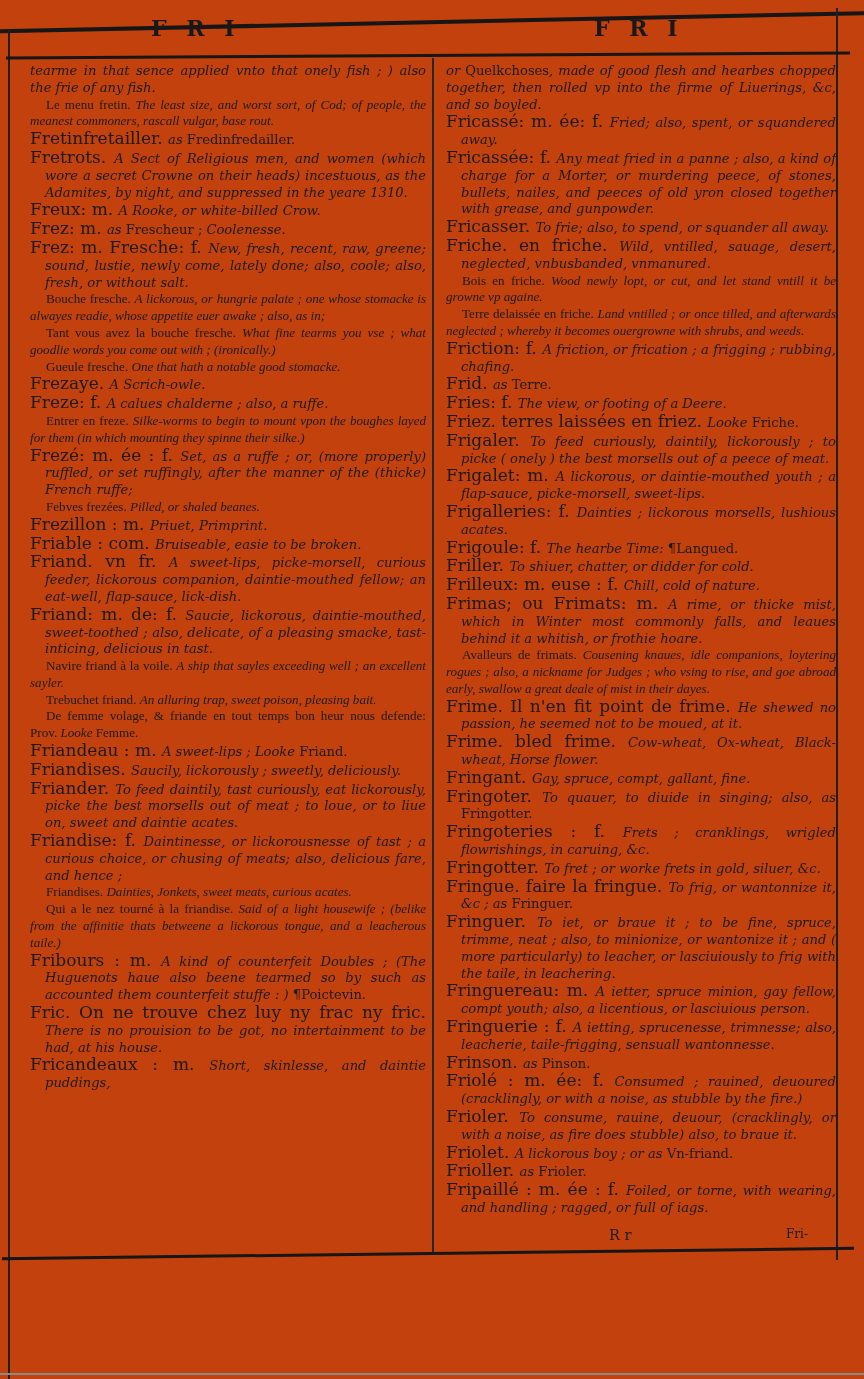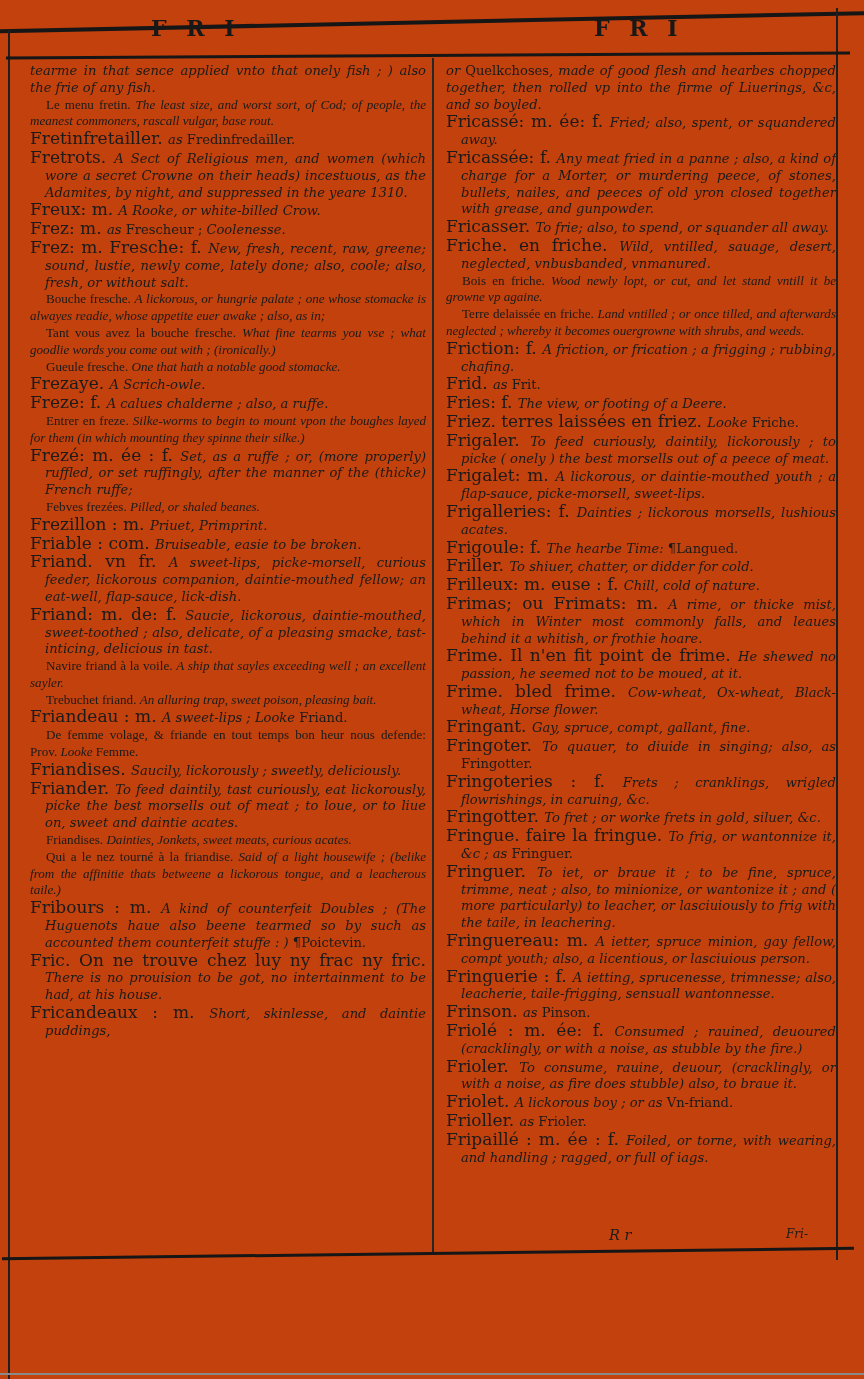--- a/index.html
+++ b/index.html
@@ -31,21 +31,21 @@
   p.entry{margin:0;padding:0;}
   p.main{padding-left:15px;text-indent:-15px;}
   p.sub{text-indent:16px;font-family:Liberation Serif, serif;}
   p.cont{text-indent:0;}
 
   .h{font-style:normal;font-size:17px;}   
   .r{font-style:normal;}                    
   .i{font-style:italic;}                    
 
   
-  .sig-row{position:absolute;left:446px;top:1227px;width:390px;height:20px;font-size:14.5px;font-style:italic;}
+  .sig-row{position:absolute;left:446px;top:1227px;width:390px;height:20px;font-size:14.5px;}
   .signature{position:absolute;left:163px;top:0;}
   .catchword{position:absolute;right:28px;top:0;font-size:12px;}
 </style>
 </head>
 <body>
 
 <div class="page">
 
   <div class="rule rule-top"></div>
   <div class="frame-left"></div>
@@ -72,49 +72,51 @@
       <p class="entry main"><span class="h">Freze: f. </span><span class="i">A calues chalderne ; also, a ruffe.</span></p>
       <p class="entry sub"><span class="r">Entrer en freze. </span><span class="i">Silke-worms to begin to mount vpon the boughes layed for them (in which mounting they spinne their silke.)</span></p>
       <p class="entry main"><span class="h">Frezé: m. ée : f. </span><span class="i">Set, as a ruffe ; or, (more properly) ruffled, or set ruffingly, after the manner of the (thicke) French ruffe;</span></p>
       <p class="entry sub"><span class="r">Febves frezées. </span><span class="i">Pilled, or shaled beanes.</span></p>
       <p class="entry main"><span class="h">Frezillon : m. </span><span class="i">Priuet, Primprint.</span></p>
       <p class="entry main"><span class="h">Friable : com. </span><span class="i">Bruiseable, easie to be broken.</span></p>
       <p class="entry main"><span class="h">Friand. vn fr. </span><span class="i">A sweet-lips, picke-morsell, curious feeder, lickorous companion, daintie-mouthed fellow; an eat-well, flap-sauce, lick-dish.</span></p>
       <p class="entry main"><span class="h">Friand: m. de: f. </span><span class="i">Saucie, lickorous, daintie-mouthed, sweet-toothed ; also, delicate, of a pleasing smacke, tast-inticing, delicious in tast.</span></p>
       <p class="entry sub"><span class="r">Navire friand à la voile. </span><span class="i">A ship that sayles exceeding well ; an excellent sayler.</span></p>
       <p class="entry sub"><span class="r">Trebuchet friand. </span><span class="i">An alluring trap, sweet poison, pleasing bait.</span></p>
+      <p class="entry sub"><span class="r">De femme volage, &amp; friande en tout temps bon heur nous defende: Prov. </span><span class="i">Looke </span><span class="r">Femme.</span></p>
       <p class="entry main"><span class="h">Friandeau : m. </span><span class="i">A sweet-lips ; Looke </span><span class="r">Friand.</span></p>
-      <p class="entry sub"><span class="r">De femme volage, &amp; friande en tout temps bon heur nous defende: Prov. </span><span class="i">Looke </span><span class="r">Femme.</span></p>
       <p class="entry main"><span class="h">Friandises. </span><span class="i">Saucily, lickorously ; sweetly, deliciously.</span></p>
       <p class="entry main"><span class="h">Friander. </span><span class="i">To feed daintily, tast curiously, eat lickorously, picke the best morsells out of meat ; to loue, or to liue on, sweet and daintie acates.</span></p>
+      <p class="entry main"><span class="h">Friandise: f. </span><span class="i">Daintinesse, or lickorousnesse of tast ; a curious choice, or chusing of meats; also, delicious fare, and hence ;</span></p>
       <p class="entry sub"><span class="r">Friandises. </span><span class="i">Dainties, Jonkets, sweet meats, curious acates.</span></p>
       <p class="entry sub"><span class="r">Qui a le nez tourné à la friandise. </span><span class="i">Said of a light housewife ; (belike from the affinitie thats betweene a lickorous tongue, and a leacherous taile.)</span></p>
       <p class="entry main"><span class="h">Fribours : m. </span><span class="i">A kind of counterfeit Doubles ; (The Huguenots haue also beene tearmed so by such as accounted them counterfeit stuffe : ) </span><span class="r">¶Poictevin.</span></p>
       <p class="entry main"><span class="h">Fric. On ne trouve chez luy ny frac ny fric. </span><span class="i">There is no prouision to be got, no intertainment to be had, at his house.</span></p>
       <p class="entry main"><span class="h">Fricandeaux : m. </span><span class="i">Short, skinlesse, and daintie puddings,</span></p>
     </div>
   <div class="column right">
       <p class="entry cont"><span class="i">or </span><span class="r">Quelkchoses</span><span class="i">, made of good flesh and hearbes chopped together, then rolled vp into the firme of Liuerings, &amp;c, and so boyled.</span></p>
       <p class="entry main"><span class="h">Fricassé: m. ée: f. </span><span class="i">Fried; also, spent, or squandered away.</span></p>
       <p class="entry main"><span class="h">Fricassée: f. </span><span class="i">Any meat fried in a panne ; also, a kind of charge for a Morter, or murdering peece, of stones, bullets, nailes, and peeces of old yron closed together with grease, and gunpowder.</span></p>
       <p class="entry main"><span class="h">Fricasser. </span><span class="i">To frie; also, to spend, or squander all away.</span></p>
       <p class="entry main"><span class="h">Friche. en friche. </span><span class="i">Wild, vntilled, sauage, desert, neglected, vnbusbanded, vnmanured.</span></p>
       <p class="entry sub"><span class="r">Bois en friche. </span><span class="i">Wood newly lopt, or cut, and let stand vntill it be growne vp againe.</span></p>
       <p class="entry sub"><span class="r">Terre delaissée en friche. </span><span class="i">Land vntilled ; or once tilled, and afterwards neglected ; whereby it becomes ouergrowne with shrubs, and weeds.</span></p>
       <p class="entry main"><span class="h">Friction: f. </span><span class="i">A friction, or frication ; a frigging ; rubbing, chafing.</span></p>
-      <p class="entry main"><span class="h">Frid. </span><span class="i">as </span><span class="r">Frit.</span></p>
+      <p class="entry main"><span class="h">Frid. </span><span class="i">as </span><span class="r">Terre.</span></p>
       <p class="entry main"><span class="h">Fries: f. </span><span class="i">The view, or footing of a Deere.</span></p>
       <p class="entry main"><span class="h">Friez. terres laissées en friez. </span><span class="i">Looke </span><span class="r">Friche.</span></p>
       <p class="entry main"><span class="h">Frigaler. </span><span class="i">To feed curiously, daintily, lickorously ; to picke ( onely ) the best morsells out of a peece of meat.</span></p>
       <p class="entry main"><span class="h">Frigalet: m. </span><span class="i">A lickorous, or daintie-mouthed youth ; a flap-sauce, picke-morsell, sweet-lips.</span></p>
       <p class="entry main"><span class="h">Frigalleries: f. </span><span class="i">Dainties ; lickorous morsells, lushious acates.</span></p>
       <p class="entry main"><span class="h">Frigoule: f. </span><span class="i">The hearbe Time: </span><span class="r">¶Langued.</span></p>
       <p class="entry main"><span class="h">Friller. </span><span class="i">To shiuer, chatter, or didder for cold.</span></p>
       <p class="entry main"><span class="h">Frilleux: m. euse : f. </span><span class="i">Chill, cold of nature.</span></p>
       <p class="entry main"><span class="h">Frimas; ou Frimats: m. </span><span class="i">A rime, or thicke mist, which in Winter most commonly falls, and leaues behind it a whitish, or frothie hoare.</span></p>
+      <p class="entry sub"><span class="r">Avalleurs de frimats. </span><span class="i">Cousening knaues, idle companions, loytering rogues ; also, a nickname for Judges ; who vsing to rise, and goe abroad early, swallow a great deale of mist in their dayes.</span></p>
       <p class="entry main"><span class="h">Frime. Il n'en fit point de frime. </span><span class="i">He shewed no passion, he seemed not to be moued, at it.</span></p>
       <p class="entry main"><span class="h">Frime. bled frime. </span><span class="i">Cow-wheat, Ox-wheat, Black-wheat, Horse flower.</span></p>
       <p class="entry main"><span class="h">Fringant. </span><span class="i">Gay, spruce, compt, gallant, fine.</span></p>
       <p class="entry main"><span class="h">Fringoter. </span><span class="i">To quauer, to diuide in singing; also, as </span><span class="r">Fringotter.</span></p>
       <p class="entry main"><span class="h">Fringoteries : f. </span><span class="i">Frets ; cranklings, wrigled flowrishings, in caruing, &amp;c.</span></p>
       <p class="entry main"><span class="h">Fringotter. </span><span class="i">To fret ; or worke frets in gold, siluer, &amp;c.</span></p>
       <p class="entry main"><span class="h">Fringue. faire la fringue. </span><span class="i">To frig, or wantonnize it, &amp;c ; as </span><span class="r">Fringuer.</span></p>
       <p class="entry main"><span class="h">Fringuer. </span><span class="i">To iet, or braue it ; to be fine, spruce, trimme, neat ; also, to minionize, or wantonize it ; and ( more particularly) to leacher, or lasciuiously to frig with the taile, in leachering.</span></p>
       <p class="entry main"><span class="h">Fringuereau: m. </span><span class="i">A ietter, spruce minion, gay fellow, compt youth; also, a licentious, or lasciuious person.</span></p>
       <p class="entry main"><span class="h">Fringuerie : f. </span><span class="i">A ietting, sprucenesse, trimnesse; also, leacherie, taile-frigging, sensuall wantonnesse.</span></p>

